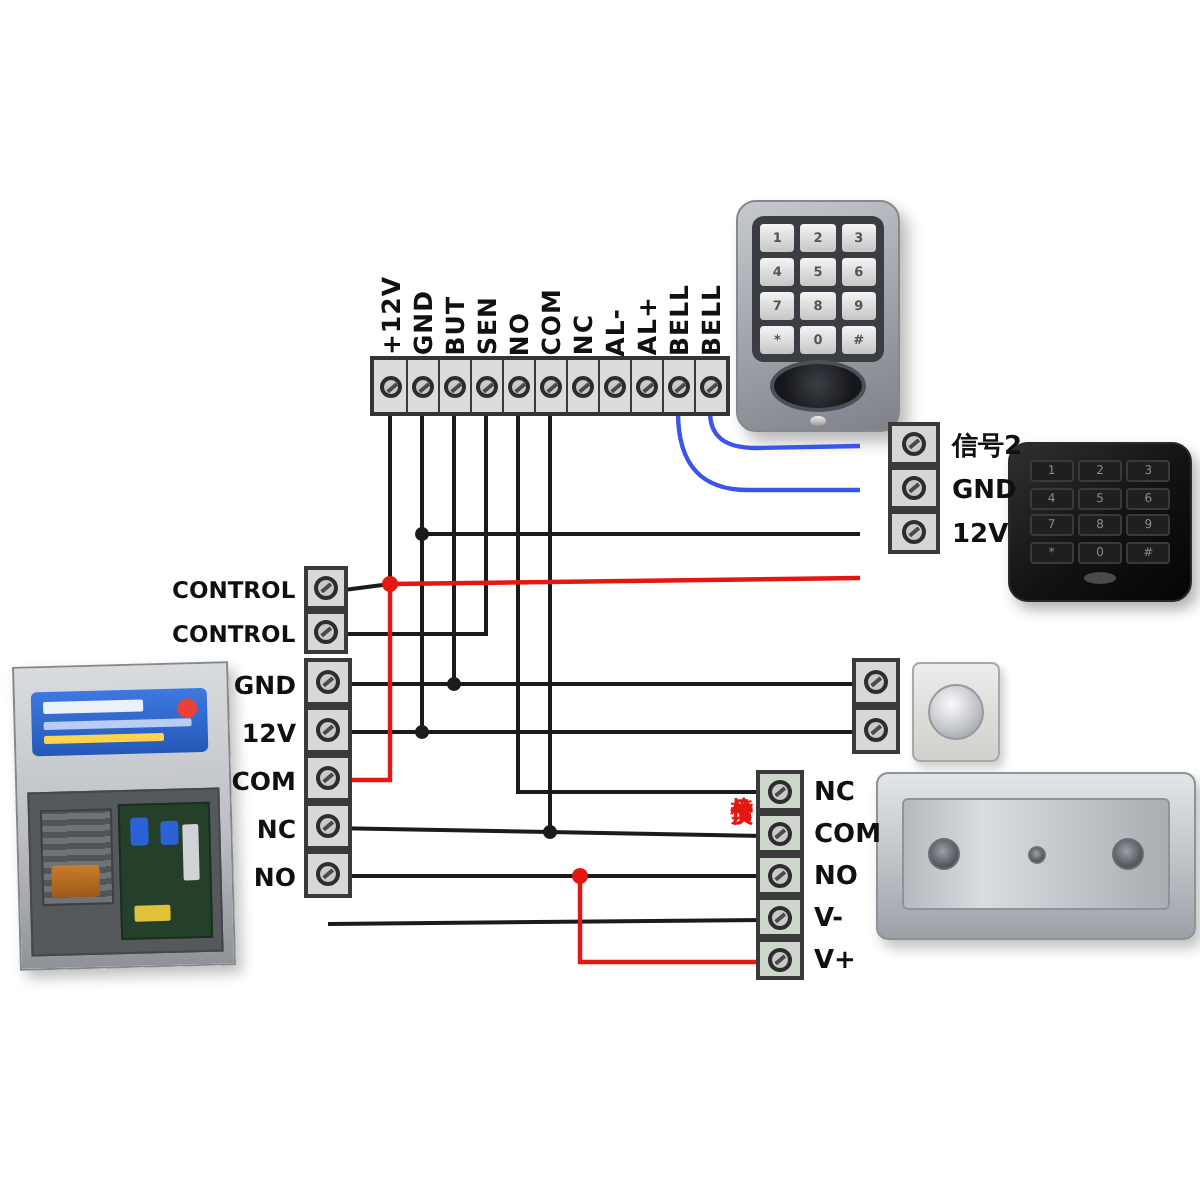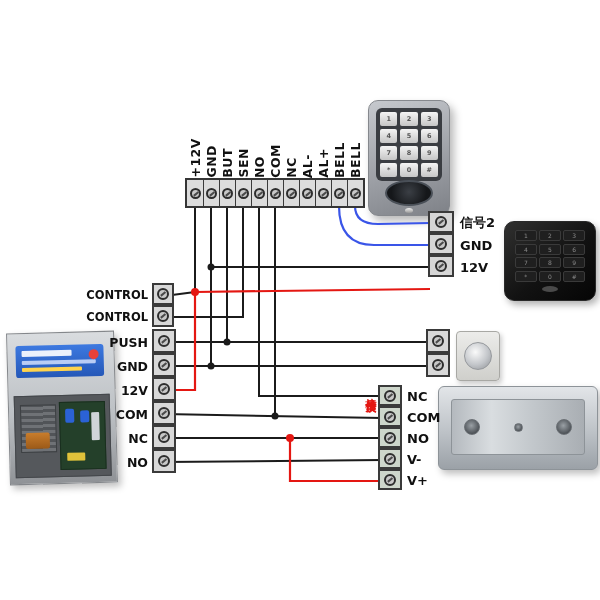--- a/index.html
+++ b/index.html
@@ -25,27 +25,27 @@
   .pcell,.ccell,.ecell,.mcell,.rcell{box-sizing:border-box;border:2px solid #3a3a3a;background:#d8d8d8;display:flex;align-items:center;justify-content:center;margin-top:-2px;}
   .ccell{width:22px;height:22px;}
   .pcell{width:24px;height:24px;}
   .ecell{width:24px;height:24px;}
   .rcell{width:26px;height:22px;background:#d6d6d6;}
   .mcell{width:24px;height:21px;background:#cdd6cb;}
   .lab{font-weight:bold;color:#101010;}
 
   .control-col{left:86px;top:284px;}
   .control-col .row{height:22px;}
-  .control-col .lab{width:62px;text-align:right;margin-right:4px;font-size:11.5px;}
+  .control-col .lab{width:62px;text-align:left;margin-right:4px;font-size:11.5px;}
 
   .psu-col{left:98px;top:330px;}
   .psu-col .row{height:24px;}
   .psu-col .lab{width:50px;text-align:right;margin-right:4px;font-size:12.5px;}
 
-  .reader-col{left:428px;top:212px;}
+  .reader-col{left:444px;top:212px;}
   .reader-col .row{height:22px;}
   .reader-col .lab{margin-left:6px;font-size:13px;}
 
   .exit-col{left:426px;top:330px;}
   .exit-col .row{height:24px;}
 
   .maglock-col{left:378px;top:386px;}
   .maglock-col .row{height:21px;}
   .maglock-col .lab{margin-left:5px;font-size:13px;}
 
@@ -324,26 +324,20 @@
       <div class="row">
         <span class="lab">CONTROL</span>
         <div class="ccell">
           <span class="screw"></span>
         </div>
       </div>
     </div>
 
   <div class="cellcol psu-col">
 
-      <div class="row">
-        <span class="lab">PUSH</span>
-        <div class="pcell">
-          <span class="screw"></span>
-        </div>
-      </div>
 
       <div class="row">
         <span class="lab">GND</span>
         <div class="pcell">
           <span class="screw"></span>
         </div>
       </div>
 
       <div class="row">
         <span class="lab">12V</span>

